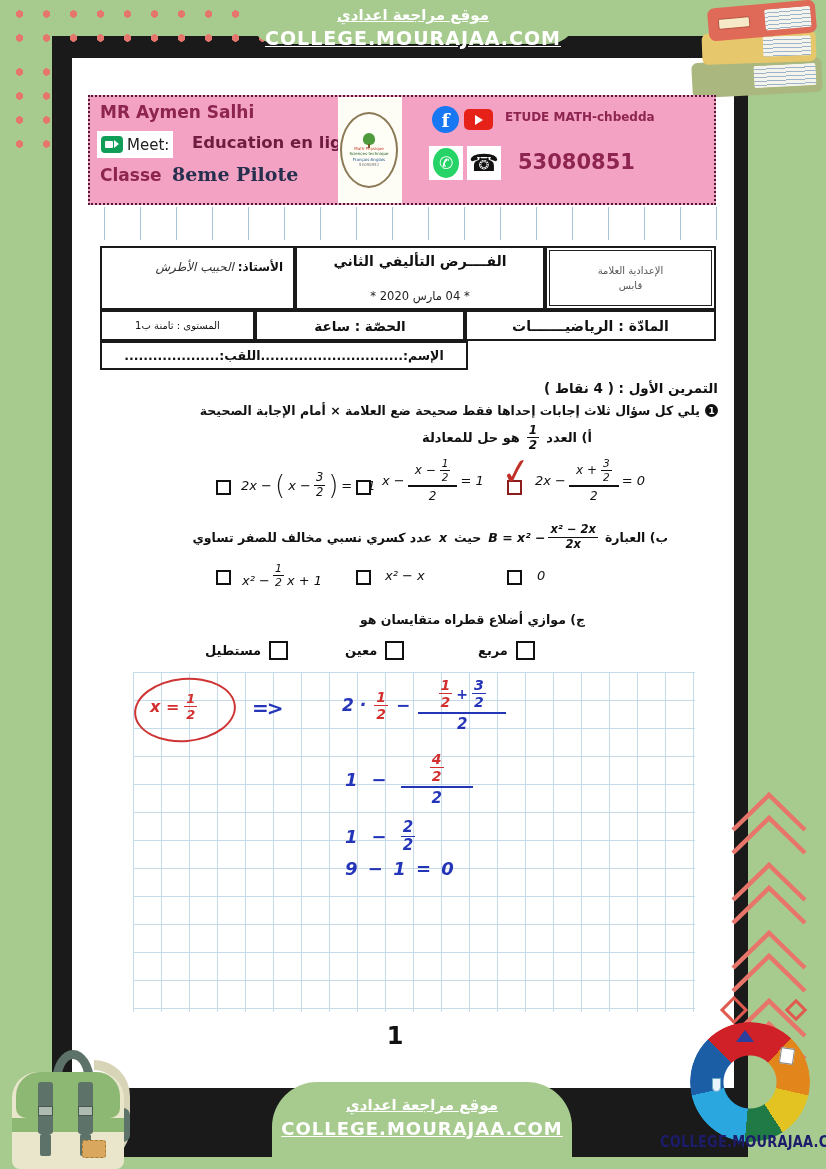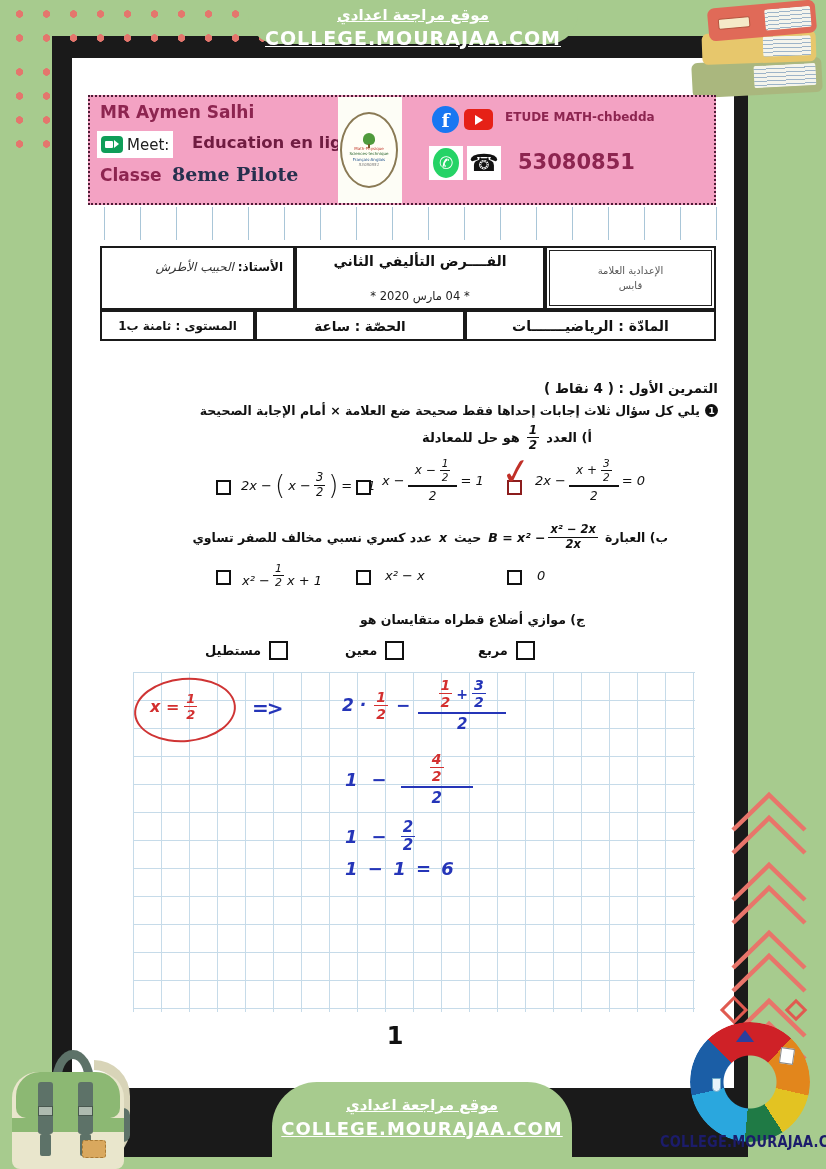--- a/index.html
+++ b/index.html
@@ -142,21 +142,24 @@
     <span class="ar" style="font-weight:bold;font-size:14px;color:#111;">المادّة : الرياضيـــــــات</span>
   </div>
   <div class="abs cell" style="left:100px;top:246px;width:195px;height:64px;align-items:flex-end;justify-content:flex-start;padding:12px 10px 0 0;">
     <span class="ar" style="font-size:12px;color:#111;"><b>الأستاذ:</b>
     <span style="font-style:italic;color:#333;">الحبيب الأطرش</span></span>
   </div>
   <div class="abs cell" style="left:255px;top:310px;width:210px;height:31px;">
     <span class="ar" style="font-weight:bold;font-size:13.5px;color:#111;">الحصّة : ساعة</span>
   </div>
   <div class="abs cell" style="left:100px;top:310px;width:155px;height:31px;">
-    <span class="ar" style="font-weight:bold;font-size:12px;color:#111;">المستوى : ثامنة ب1</span>
+    <span class="ar" style="font-weight:normal;font-size:10px;color:#111;">المستوى : ثامنة ب1</span>
+  </div>
+  <div class="abs cell" style="left:100px;top:341px;width:368px;height:29px;">
+    <span class="ar" style="font-weight:bold;font-size:12.5px;color:#111;">الإسم:..............................اللقب:....................</span>
   </div>
 
   <div class="abs ar exline" style="right:108px;top:380px;font-size:13.5px;">التمرين الأول : ( 4 نقاط )</div>
   <div class="abs ar exline" style="right:108px;top:403px;display:flex;align-items:center;gap:5px;font-weight:600;">
     <span class="bullet">1</span>
     <span>يلي كل سؤال ثلاث إجابات إحداها فقط صحيحة ضع العلامة × أمام الإجابة الصحيحة</span>
   </div>
 
   <div class="abs" style="right:234px;top:424px;display:flex;flex-direction:row-reverse;align-items:center;gap:7px;font-weight:bold;font-size:13px;color:#111;">
     <span class="ar">أ) العدد</span>
@@ -310,21 +313,21 @@
 
   <div class="abs hw blue" style="left:345px;top:820px;display:flex;align-items:center;gap:14px;font-size:18px;">
     <span>1</span>
     <span>−</span>
     <span class="fr" style="font-size:15px;">
         <span class="n">2</span>
         <span class="d">2</span>
       </span>
   </div>
 
-  <div class="abs hw blue" style="left:345px;top:858px;font-size:18px;letter-spacing:2px;">1  −  1  =  6</div>
+  <div class="abs hw blue" style="left:345px;top:858px;font-size:18px;letter-spacing:2px;">9  −  1  =  0</div>
 
   <div class="abs" style="left:0;top:1022px;width:790px;text-align:center;font-weight:bold;font-size:24px;color:#111;">1</div>
 
   <svg class="abs" style="left:728px;top:786px;" width="82" height="72">
       <polyline points="5,44 41,9 77,44" fill="none" stroke="#e8756a" stroke-width="4.5"></polyline>
       <polyline points="5,67 41,32 77,67" fill="none" stroke="#e8756a" stroke-width="4.5"></polyline>
     </svg>
   <svg class="abs" style="left:728px;top:856px;" width="82" height="72">
       <polyline points="5,44 41,9 77,44" fill="none" stroke="#e8756a" stroke-width="4.5"></polyline>
       <polyline points="5,67 41,32 77,67" fill="none" stroke="#e8756a" stroke-width="4.5"></polyline>

